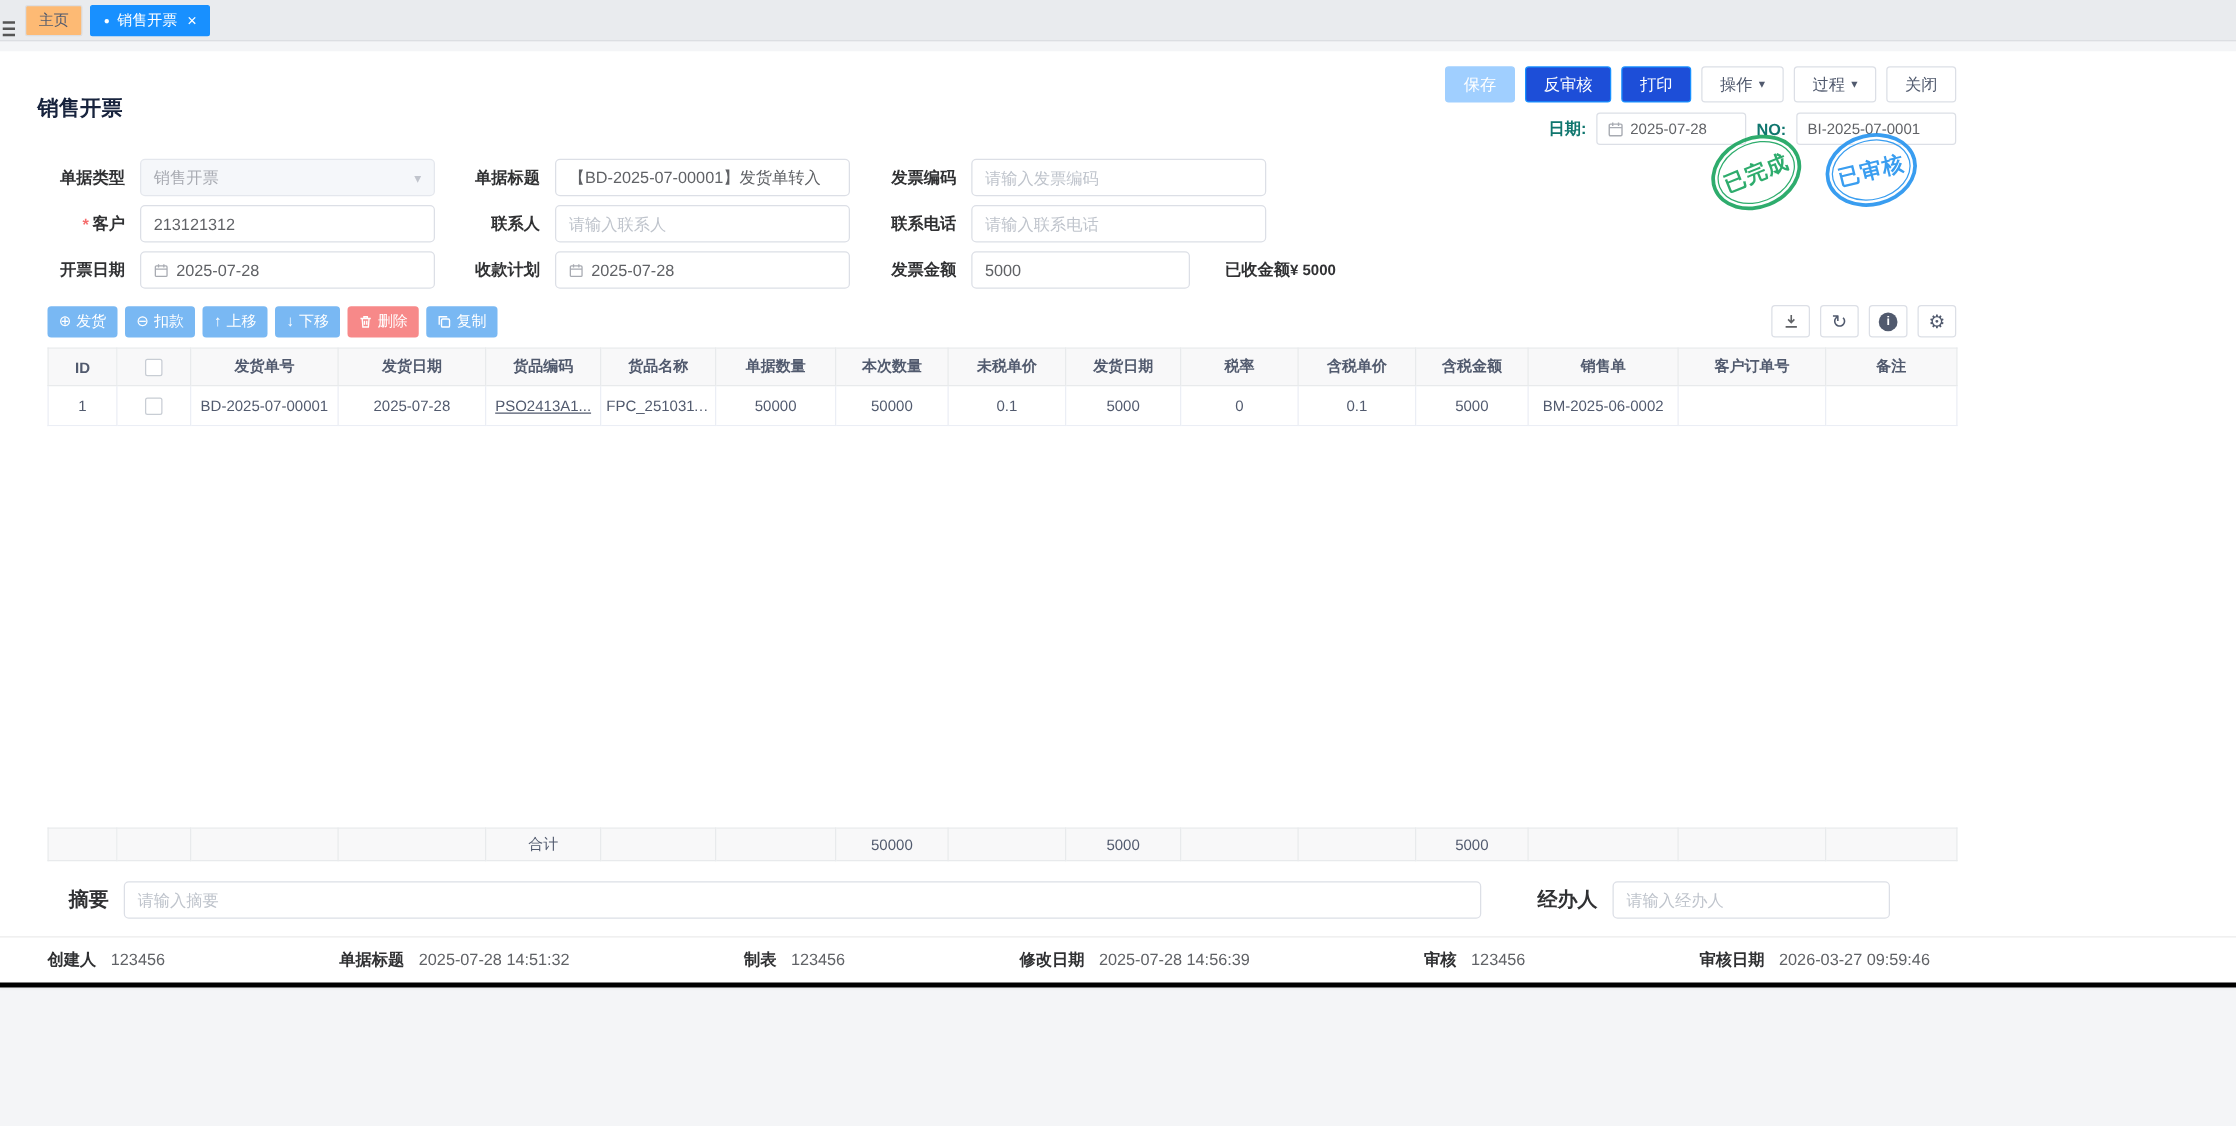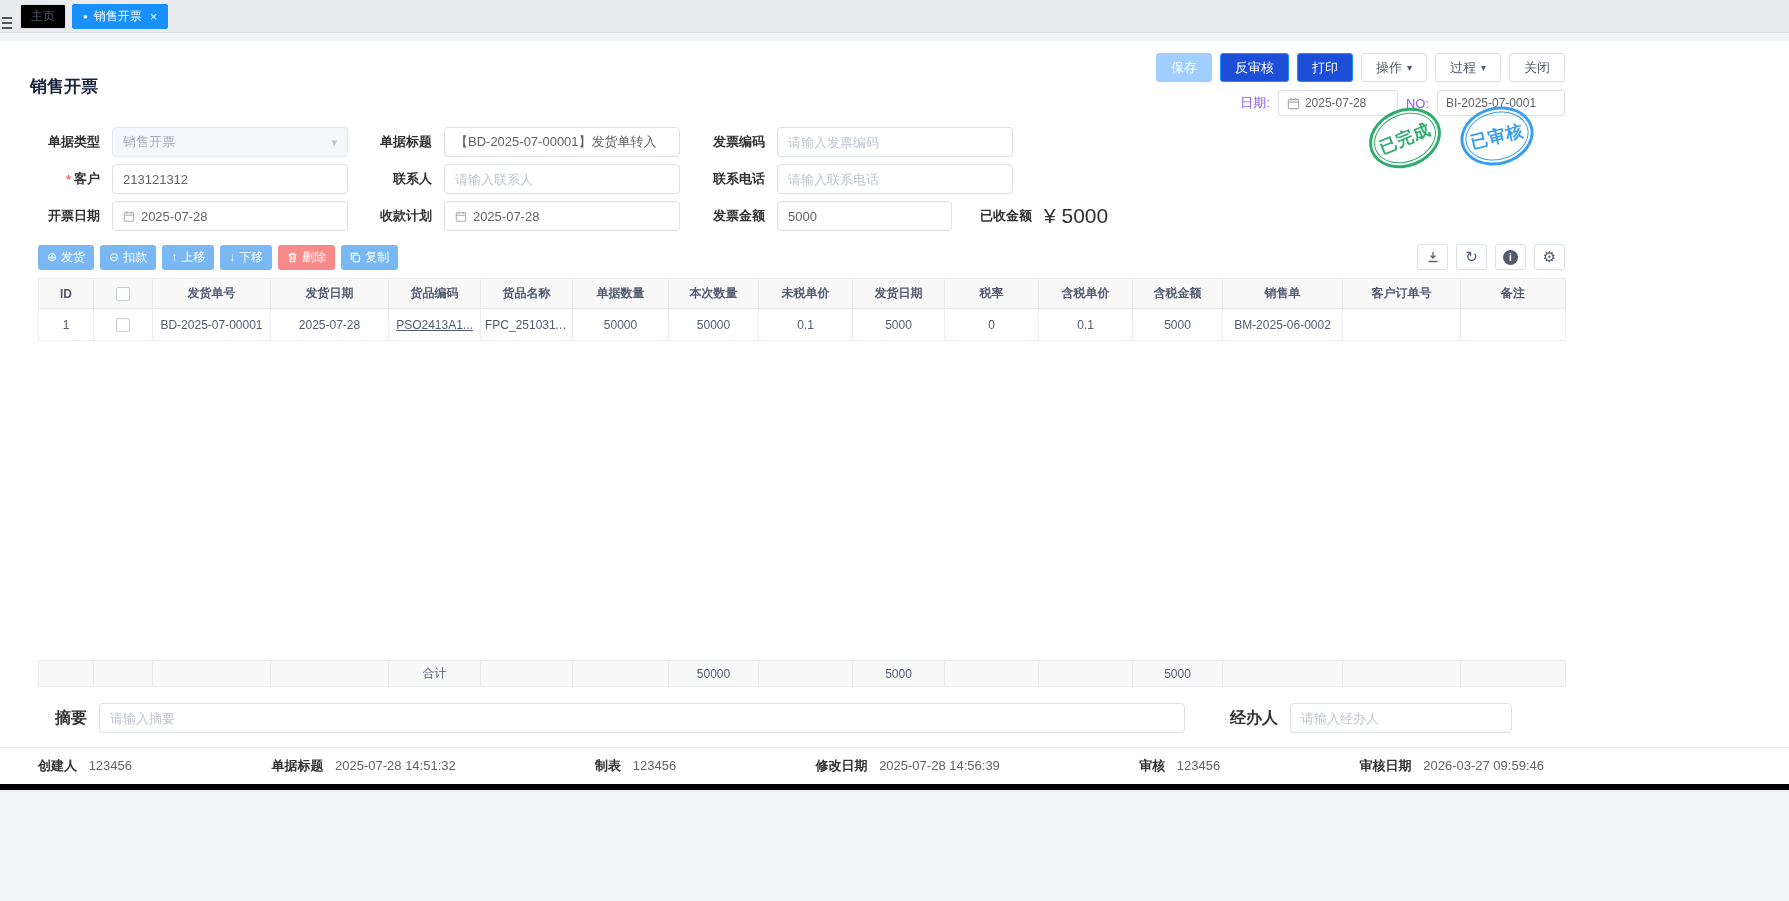--- a/index.html
+++ b/index.html
@@ -5,39 +5,39 @@
   * { box-sizing: border-box; margin: 0; padding: 0; }
   html,body { width:1789px; height:901px; overflow:hidden;
     font-family:"Liberation Sans","DejaVu Sans",sans-serif;
     background:#f4f5f7; font-size:12px; color:#515a6e; }
 
   
   .tabbar { height:33px; background:#e9ebee; display:flex; align-items:center; padding-left:2px; border-bottom:1px solid #dcdee2; }
   .menu-icon { width:10px; overflow:hidden; margin-right:8px; cursor:pointer; }
   .menu-icon .bars { width:16px; margin-left:-7px; }
   .menu-icon .bars i { display:block; height:2px; background:#555; margin:3px 0; }
-  .tab { height:25px; display:flex; align-items:center; padding:0 10px; background:#000000; border:1px solid #dcdee2; border-radius:2px; margin-right:6px; font-size:12px; color:#515a6e; cursor:pointer; }
+  .tab { height:25px; display:flex; align-items:center; padding:0 10px; background:#fdba74; border:1px solid #dcdee2; border-radius:2px; margin-right:6px; font-size:12px; color:#515a6e; cursor:pointer; }
   .tab.active { background:#1890ff; border-color:#1890ff; color:#fff; }
   .tab .dot { font-size:8px; margin-right:6px; }
   .tab .close { margin-left:8px; font-size:13px; cursor:pointer; }
 
   
   .panel { position:relative; background:#fff; margin-top:8px; height:749px;
-    display:flex; flex-direction:column; border-bottom:6px solid #000000;
+    display:flex; flex-direction:column; border-bottom:4px solid #000000;
     box-shadow:0 1px 2px rgba(0,0,0,.05); }
 
   .btns-row { display:flex; justify-content:flex-end; gap:8px; padding:12px 224px 0 0; }
   .btn { height:29px; padding:0 14px; font-size:13px; border-radius:3px; border:1px solid transparent; cursor:pointer; display:flex; align-items:center; gap:5px; background:#fff; font-family:inherit; }
   .btn.primary { background:#1d4ed8; border-color:#1890ff; color:#fff; }
   .btn.primary-light { background:#a0cfff; border-color:#a0cfff; color:#fff; }
   .btn.plain { border-color:#dcdfe6; color:#515a6e; }
   .btn .caret { font-size:10px; color:inherit; }
 
   .docno-row { display:flex; justify-content:flex-end; align-items:center; gap:8px; padding:8px 224px 0 0; }
-  .docno-row .lbl { font-weight:400; font-size:13px; color:#8b5cf6; }
+  .docno-row .lbl { font-weight:700; font-size:13px; color:#0f766e; }
   .mini-field { display:flex; align-items:center; gap:5px; height:26px; border:1px solid #dcdfe6; border-radius:3px; background:#fff; padding:0 8px; }
   .mini-field input { border:none; outline:none; font-size:12px; color:#606266; width:84px; font-family:inherit; background:transparent; }
   .mini-field.no-ic input { width:110px; }
 
   .page-title { position:absolute; left:30px; top:34px; font-size:17px; font-weight:600; color:#17233d; }
 
   
   .stamp { position:absolute; width:74px; height:58px; border:3px solid currentColor; border-radius:50%; display:flex; align-items:center; justify-content:center; font-size:17px; font-weight:700; letter-spacing:1px; opacity:.88; background:transparent; }
   .stamp::after { content:''; position:absolute; inset:2px; border:1px solid currentColor; border-radius:50%; }
   .stamp.green { color:#12a159; top:68px; left:1368px; transform:rotate(-22deg); }
@@ -49,21 +49,21 @@
   .flabel .req { color:#f56c6c; margin-right:3px; font-weight:700; }
   .finput { height:30px; width:100%; border:1px solid #dcdfe6; border-radius:4px; padding:0 10px; font-size:13px; color:#606266; outline:none; font-family:inherit; background:#fff; }
   .finput::placeholder { color:#bfc4cc; }
   .fselect { height:30px; width:100%; border:1px solid #e4e7ed; border-radius:4px; padding:0 10px; font-size:13px; color:#a8abb2; background:#f5f7fa; display:flex; align-items:center; justify-content:space-between; cursor:not-allowed; }
   .fselect .caret { color:#c0c4cc; font-size:11px; }
   .fdate { height:30px; width:100%; border:1px solid #dcdfe6; border-radius:4px; padding:0 10px; display:flex; align-items:center; gap:6px; background:#fff; }
   .fdate input { border:none; outline:none; font-size:13px; color:#606266; width:100%; font-family:inherit; }
   .amount-cell { display:flex; align-items:center; }
   .amount-cell .finput { width:175px; }
   .received-lbl { margin-left:28px; font-weight:700; font-size:13px; color:#303133; white-space:nowrap; }
-  .received-val { margin-left:12px; font-size:21px; color:#303133; white-space:nowrap; }
+  .received-val { font-size:12px; color:#303133; white-space:nowrap;font-weight:bold; }
 
   
   .gtoolbar { width:1527px; margin:12px 0 0 38px; display:flex; justify-content:space-between; align-items:center; }
   .gtoolbar .left { display:flex; gap:6px; }
   .tbtn { height:25px; padding:0 9px; border:none; border-radius:3px; background:#79b8f3; color:#fff; font-size:12px; display:flex; align-items:center; gap:4px; cursor:pointer; font-family:inherit; }
   .tbtn.danger { background:#f78989; }
   .tbtn .g { font-size:12px; line-height:1; }
   .gtoolbar .right { display:flex; gap:8px; }
   .ibtn { width:31px; height:26px; border:1px solid #dcdfe6; border-radius:3px; background:#fff; display:flex; align-items:center; justify-content:center; cursor:pointer; color:#515a6e; font-size:15px; }
   .info-circle { width:15px; height:15px; border-radius:50%; background:#515a6e; color:#fff; font-size:10px; font-weight:700; display:flex; align-items:center; justify-content:center; font-style:normal; }

